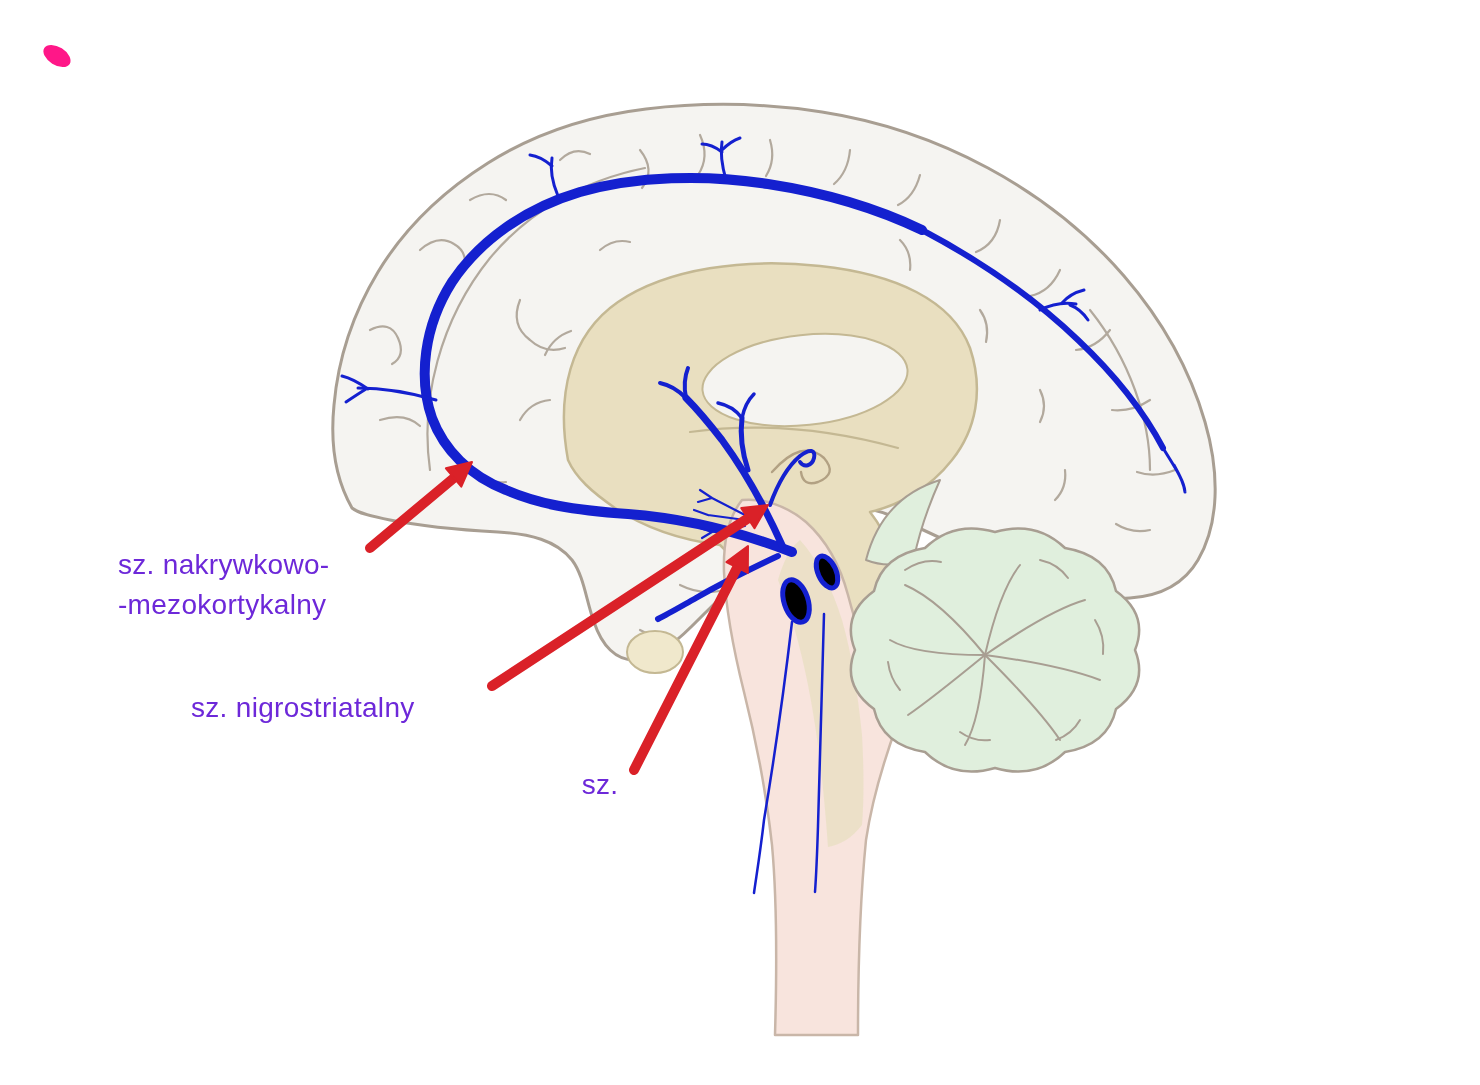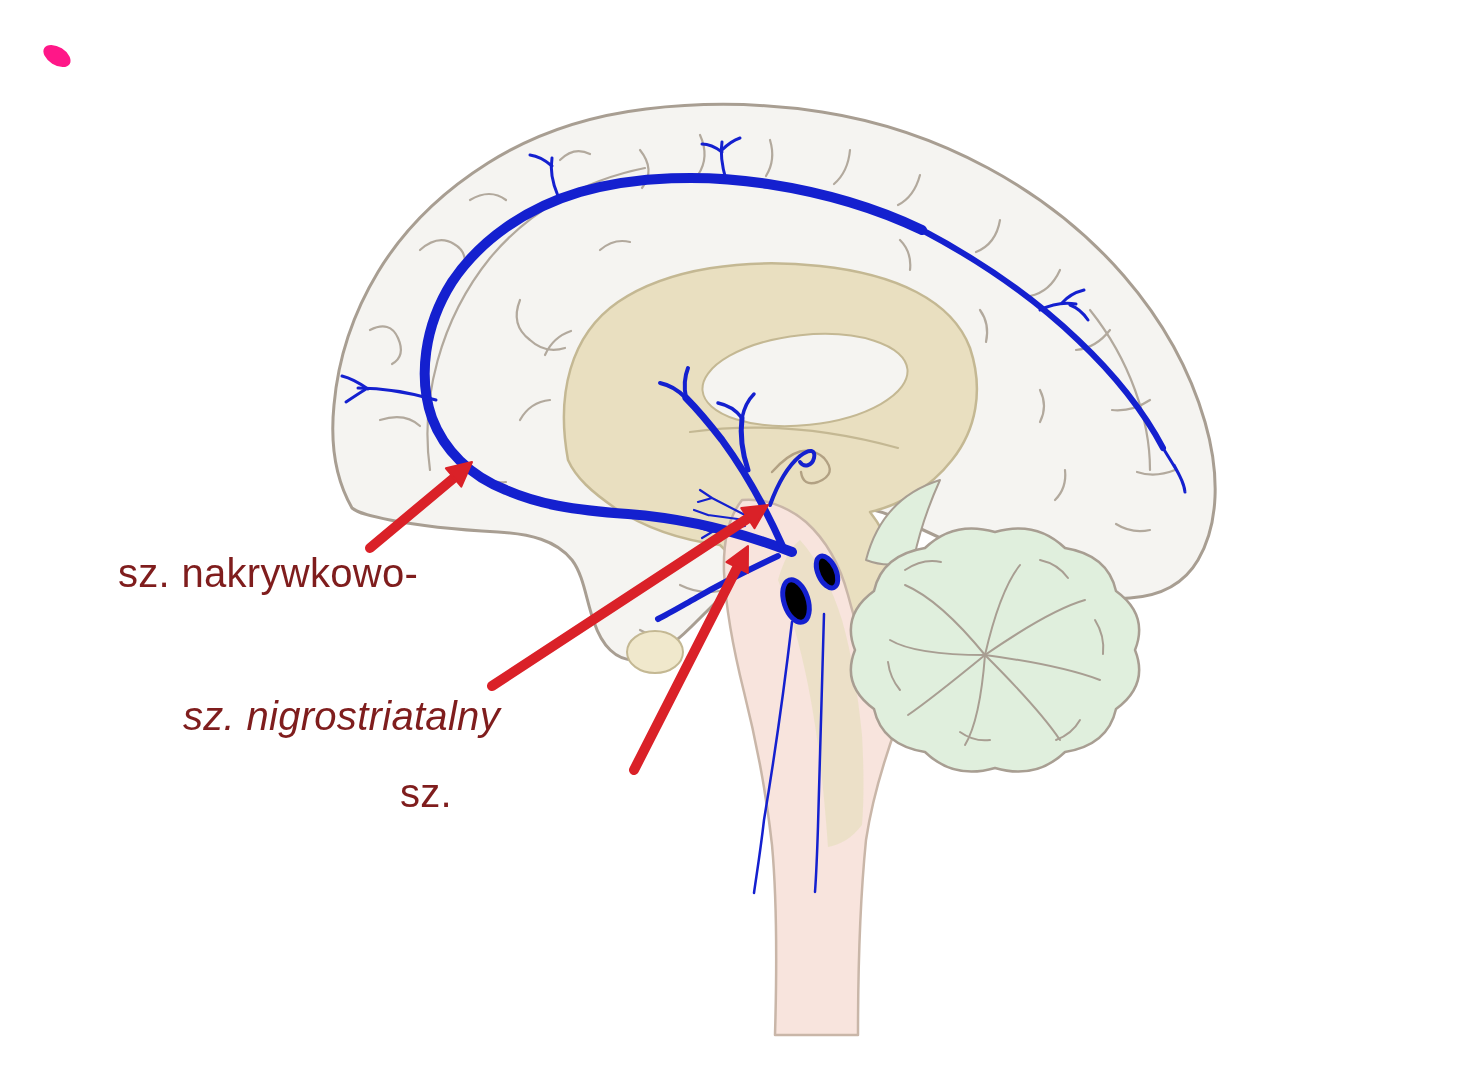--- a/index.html
+++ b/index.html
@@ -6,27 +6,27 @@
   body {
     width:1480px; height:1085px;
     background:#ffffff;
     font-family:"Liberation Sans", sans-serif;
     position:relative; overflow:hidden;
   }
   .stage { position:absolute; left:0; top:0; width:1480px; height:1085px; }
   svg { display:block; }
   .label {
     position:absolute;
-    color:#7f1d1d;
-    font-size:40px;
+    color:#6d28d9;
+    font-size:28px;
     line-height:1.43;
     letter-spacing:0.3px;
     white-space:nowrap;
   }
-  .label.center { white-space:normal; }
+  .label.center { text-align:center; white-space:normal; }
   .label span { display:block; }
 </style>
 </head>
 <body>
 
 <div class="stage">
 
   <svg width="1480" height="1085" viewBox="0 0 1480 1085" stroke-linecap="round" stroke-linejoin="round">
 
     <g>
@@ -228,23 +228,24 @@
         <line x1="634" y1="770" x2="739" y2="564" stroke-width="10"></line>
         <polygon points="748,546 747.8,572.9 726.4,562" stroke-width="2" fill="#da2128"></polygon>
       </g>
     </g>
 
     <ellipse cx="0" cy="0" rx="15" ry="9" transform="translate(57,56) rotate(32)" fill="#ff1788"></ellipse>
   </svg>
 
   <div class="label" style="left:118px; top:545px;">
     <span>sz. nakrywkowo-</span>
+    <span>-mezokortykalny</span>
   </div>
 
-  <div class="label" style="left:183px; top:688px;font-style:italic;">
+  <div class="label" style="left:191px; top:688px;">
     <span>sz. nigrostriatalny</span>
   </div>
 
   <div class="label center" style="left:400px; top:765px; width:400px;">
     <span>sz.</span>
   </div>
 
 </div>
 
 </body></html>

